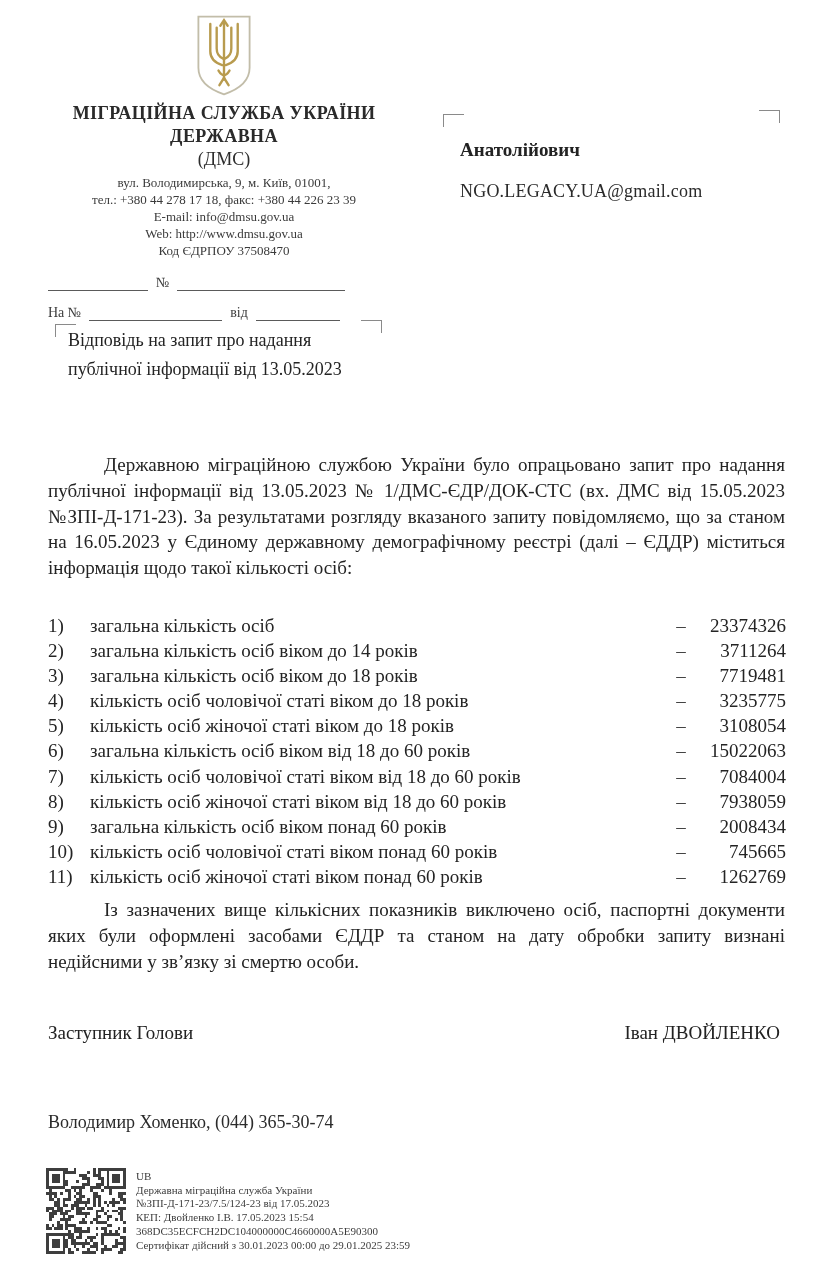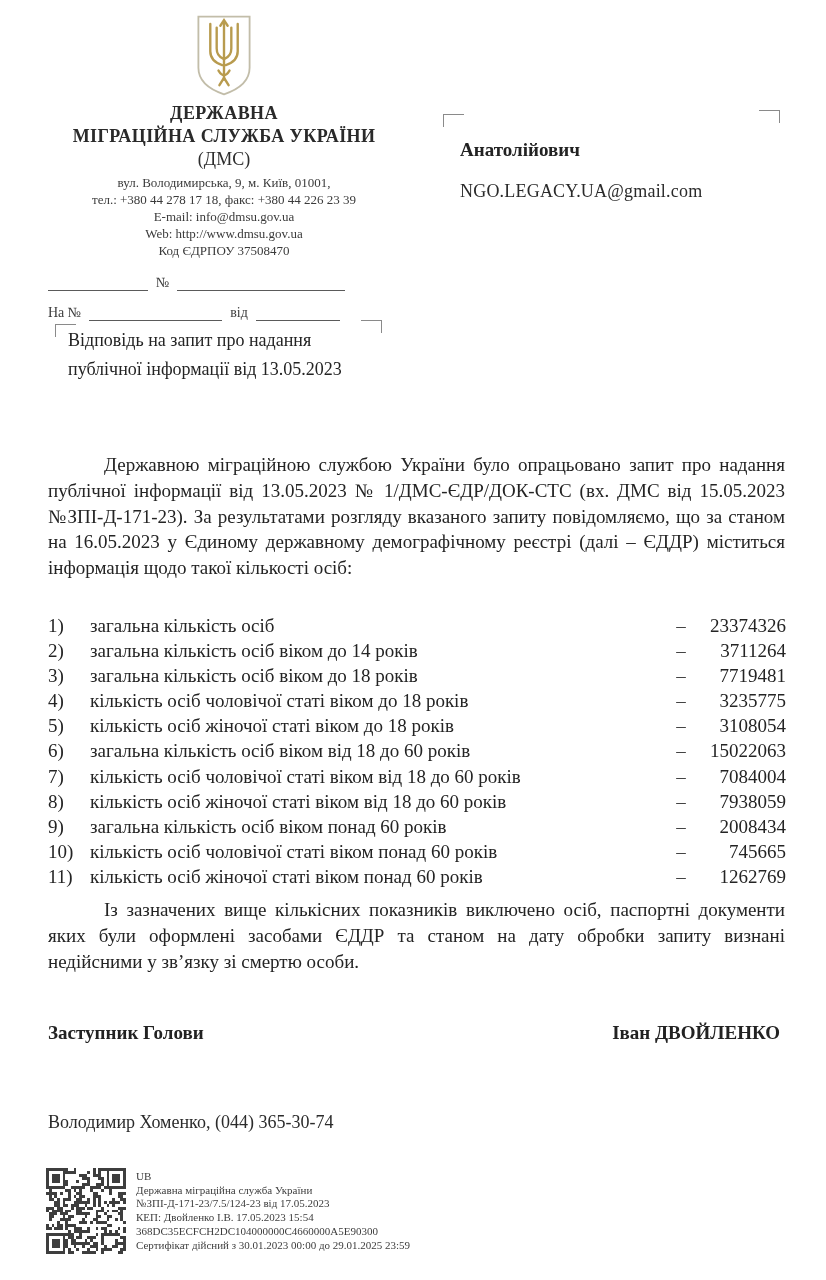--- a/index.html
+++ b/index.html
@@ -39,21 +39,21 @@
   .p1{top:452px;}
   .p2{top:897px;}
   .list{position:absolute;left:48px;top:613px;width:738px;font-size:19px;color:#242424;}
   .list-row{display:flex;line-height:25.1px;}
   .list-num{width:42px;flex:none;}
   .list-label{flex:1;}
   .list-dash{width:26px;flex:none;text-align:center;color:#3a3a3a;}
   .list-value{width:92px;flex:none;text-align:right;}
   
   .sig-row{position:absolute;left:48px;top:1022px;width:732px;display:flex;
-           justify-content:space-between;font-weight:bold;font-size:19px;color:#222;}
+           justify-content:space-between;font-weight:normal;font-size:19px;color:#222;}
   .executor{position:absolute;left:48px;top:1112px;font-size:18px;color:#2b2b2b;text-align:center;}
   
   .stamp{position:absolute;left:46px;top:1168px;display:flex;gap:10px;align-items:flex-start;}
   .qr{width:80px;height:86px;flex:none;}
   .stamp-lines{font-size:11px;line-height:13.7px;color:#3d3d3d;padding-top:2px;}
 </style>
 </head>
 <body>
 
 <div class="page">
@@ -64,22 +64,22 @@
       <path class="trident" d="M35,10 V57"></path>
       <path class="trident" d="M31,14 L35,8 L39,14"></path>
       <path class="trident" d="M20,12 V42 Q20,53 33,57"></path>
       <path class="trident" d="M50,12 V42 Q50,53 37,57"></path>
       <path class="trident" d="M27,16 V39 Q27,47 34,50"></path>
       <path class="trident" d="M43,16 V39 Q43,47 36,50"></path>
       <path class="trident" d="M35,57 V73"></path>
       <path class="trident" d="M29,63 Q35,73 41,63"></path>
       <path class="trident" d="M30,79 L35,71 L40,79"></path>
     </svg>
+    <div class="org-line">МІГРАЦІЙНА СЛУЖБА УКРАЇНИ</div>
     <div class="org-line">ДЕРЖАВНА</div>
-    <div class="org-line">МІГРАЦІЙНА СЛУЖБА УКРАЇНИ</div>
     <div class="org-abbr">(ДМС)</div>
     <div class="contacts">
 
     <div>вул. Володимирська, 9, м. Київ, 01001,</div>
         <div>тел.: +380 44 278 17 18, факс: +380 44 226 23 39</div>
         <div>E-mail: info@dmsu.gov.ua</div>
         <div>Web: http://www.dmsu.gov.ua</div>
         <div>Код ЄДРПОУ 37508470</div>
       </div>
   </div>

